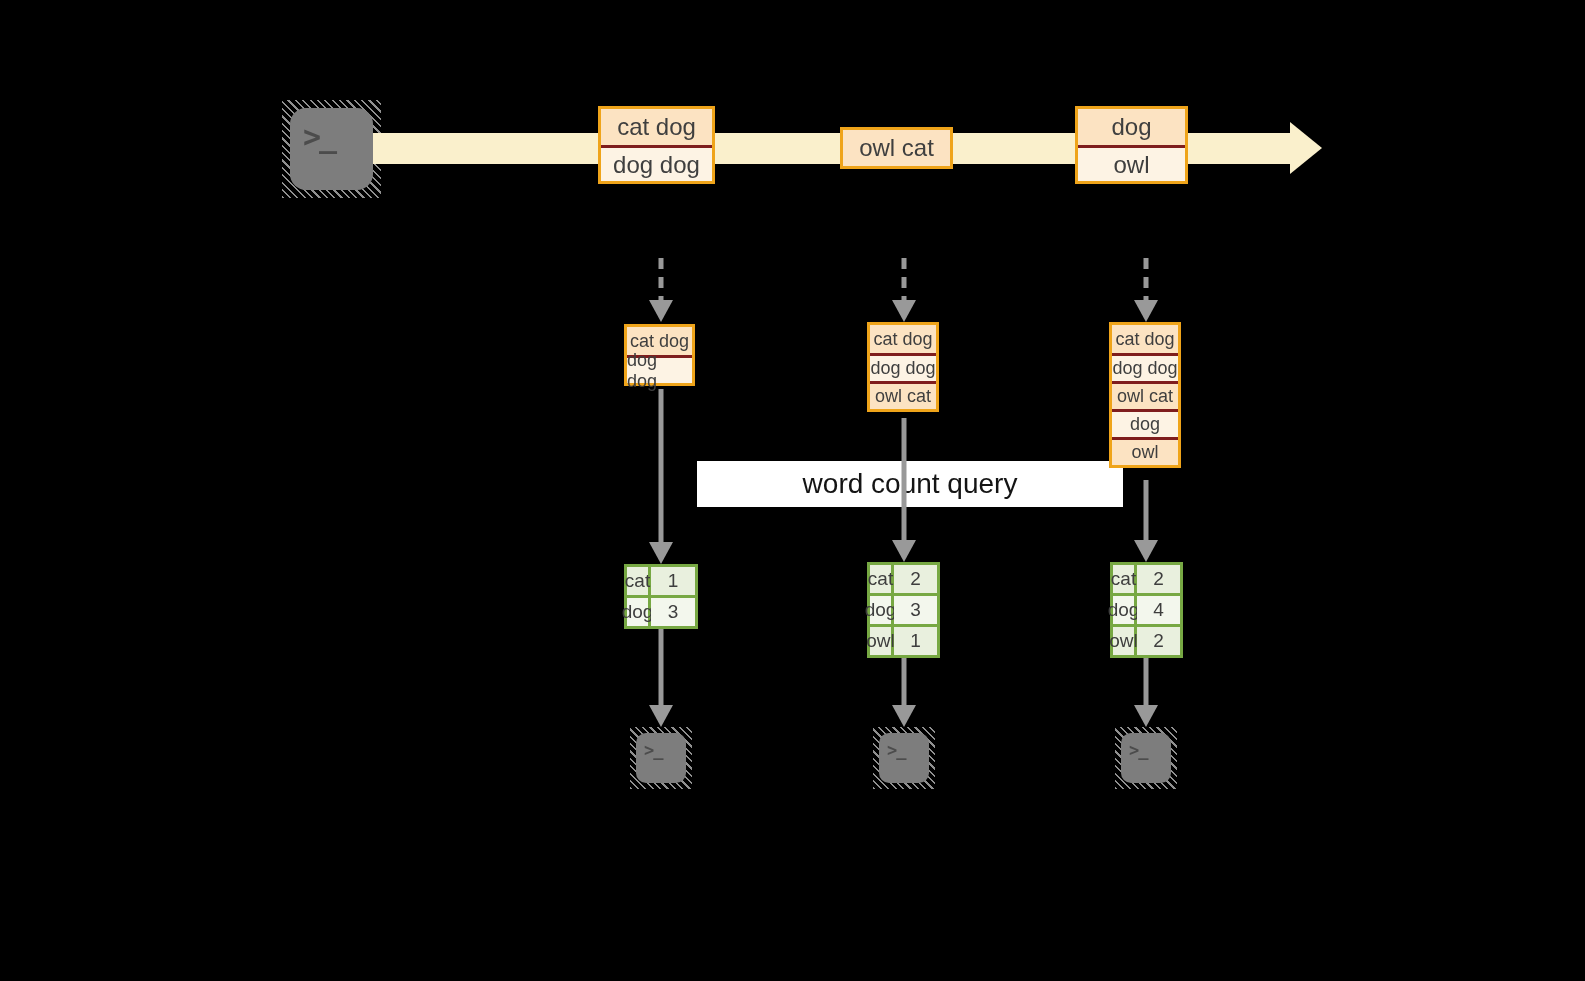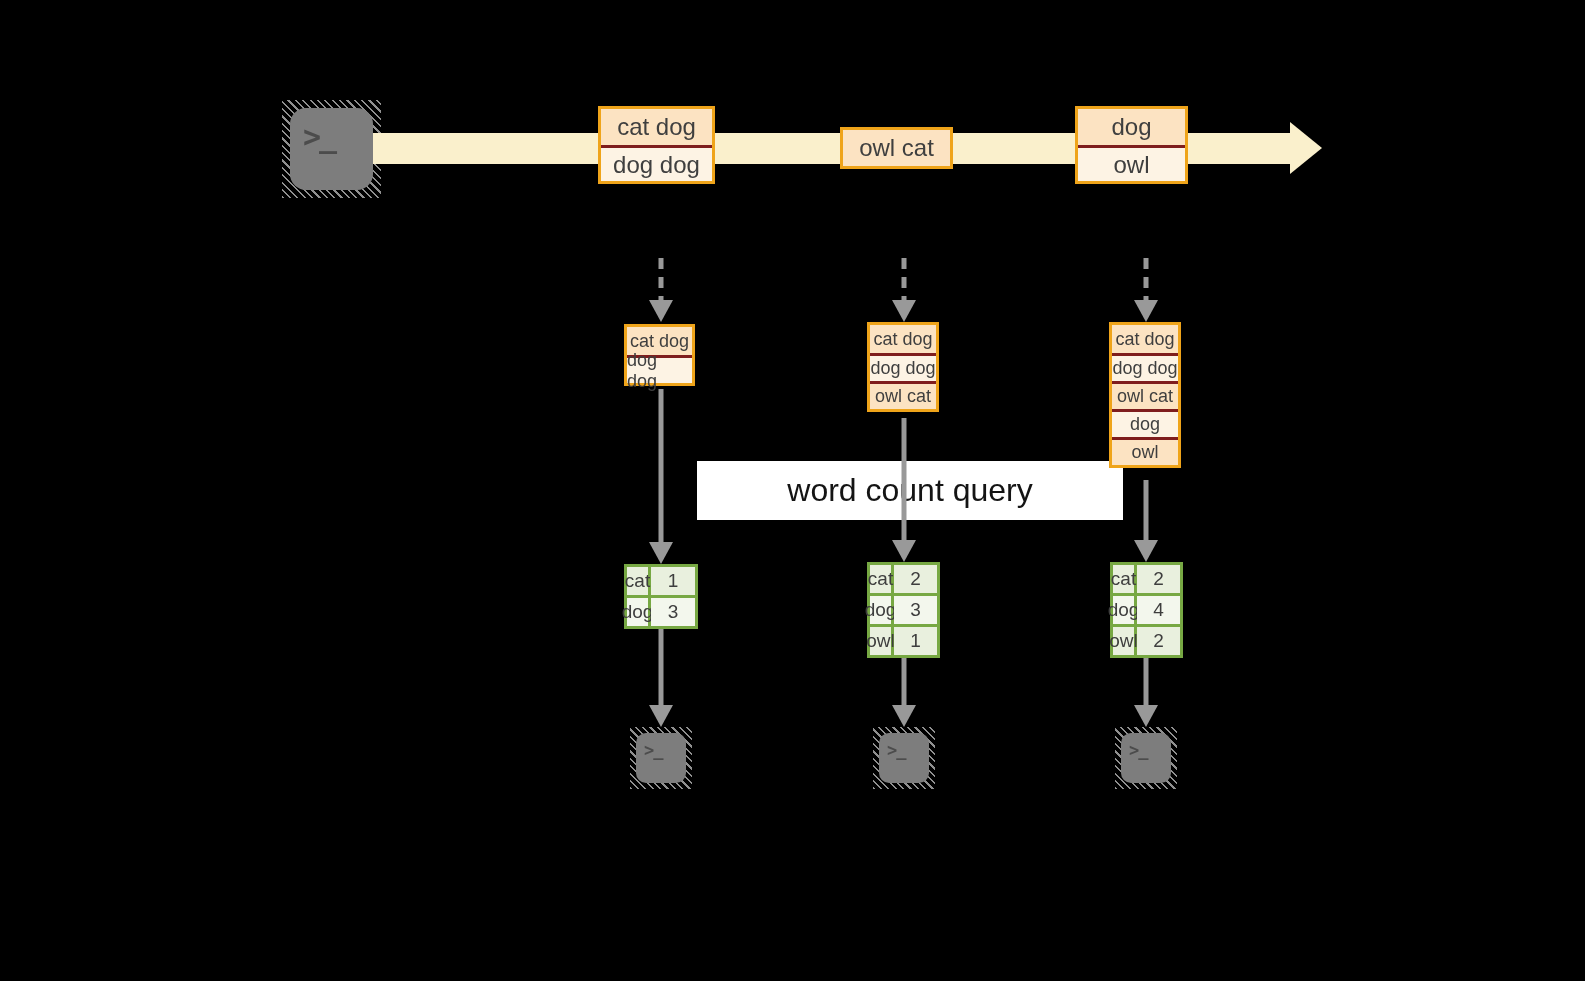--- a/index.html
+++ b/index.html
@@ -54,24 +54,24 @@
     display:flex;align-items:center;justify-content:center;
     color:#3f3f3f;
   }
   .erow{height:36px;font-size:24px;}
   .arow{height:28px;font-size:18px;}
   .erow + .erow,.arow + .arow{border-top:3px solid #7f1d1d;}
   .erow:nth-child(odd),.arow:nth-child(odd){background:#fce3c2;}
   .erow:nth-child(even),.arow:nth-child(even){background:#fdf3e4;}
   
   .banner{
-    position:absolute;left:697px;top:461px;width:426px;height:59px;
+    position:absolute;left:697px;top:461px;width:426px;height:46px;
     background:#ffffff;z-index:3;
     display:flex;align-items:center;justify-content:center;
-    font-size:32px;font-weight:300;color:#141414;
+    font-size:28px;font-weight:300;color:#141414;
   }
   
   .gtable{
     position:absolute;
     border:3px solid #77a843;
     z-index:4;
   }
   .grow{display:flex;}
   .grow + .grow{border-top:3px solid #77a843;}
   .gcell{

